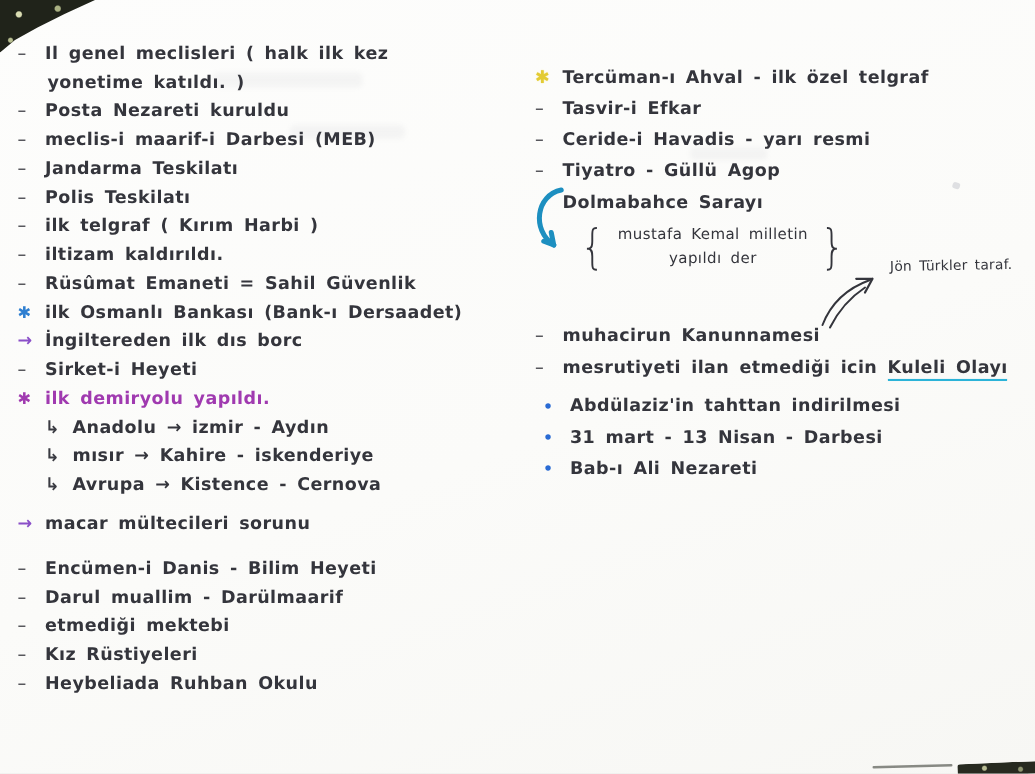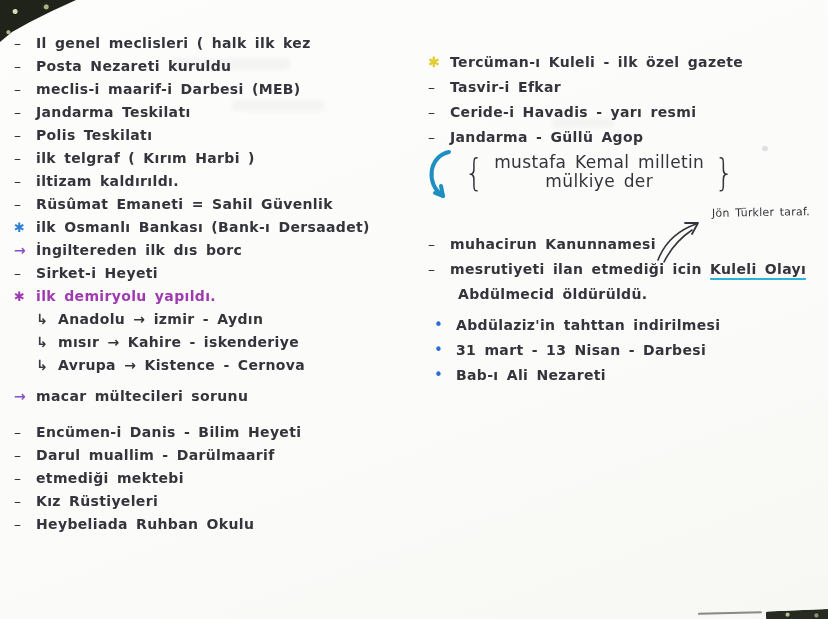--- a/index.html
+++ b/index.html
@@ -48,21 +48,21 @@
   .m.bullet{color:#2a6bd4;font-size:15px;}
   .t{flex:1;font-weight:bold;}
   .purple .t{color:#a03ab0;}
   .cont .t{padding-left:2px;}
   .sub{margin-left:22px;}
   .gap-sm{margin-top:8px;}
   .gap-md{margin-top:13px;}
   .right .row{line-height:25px;}
   .brace-note{display:flex;align-items:center;margin:2px 0 0 34px;}
   .brace{font-size:38px;font-weight:300;line-height:40px;color:#34353c;transform:scaleX(.8);}
-  .brace-lines{margin:0 8px;text-align:center;font-size:17px;letter-spacing:.35px;word-spacing:3px;line-height:19px;}
+  .brace-lines{margin:0 8px;text-align:center;font-size:12px;letter-spacing:.35px;word-spacing:3px;line-height:19px;}
   .underlined{border-bottom:2.5px solid #2bb3d8;padding-bottom:1px;border-radius:1px;}
   .heading-row{margin:30px 0 8px 56px;}
   .heading-hl{
     display:inline-block;padding:2px 10px 3px 6px;font-size:15px;letter-spacing:.5px;word-spacing:4px;
     background:linear-gradient(100deg,rgba(244,238,138,.95) 0%,rgba(246,241,150,.75) 70%,rgba(246,241,150,.35) 100%);
     border-radius:4px;transform:rotate(-.6deg);
   }
   .annotation{
     position:absolute;left:712px;top:206px;font-size:11px;letter-spacing:.2px;word-spacing:2px;color:#34353c;
     transform:rotate(-1deg);
@@ -82,20 +82,24 @@
   <div class="bleed" style="left:170px;top:58px;width:120px;height:12px;"></div>
   <div class="bleed" style="left:232px;top:100px;width:92px;height:11px;"></div>
   <div class="bleed" style="left:552px;top:118px;width:62px;height:10px;"></div>
   <div class="speck" style="left:762px;top:146px;width:6px;height:5px;transform:rotate(20deg);"></div>
 
   <div class="col left" style="left:14px;top:32px;width:408px;">
     <div class="row">
         <span class="m">–</span>
         <span class="t">Il genel meclisleri ( halk ilk kez</span>
       </div>
+    <div class="row cont">
+        <span class="m"></span>
+        <span class="t">yonetime katıldı. )</span>
+      </div>
     <div class="row">
         <span class="m">–</span>
         <span class="t">Posta Nezareti kuruldu</span>
       </div>
     <div class="row">
         <span class="m">–</span>
         <span class="t">meclis-i maarif-i Darbesi (MEB)</span>
       </div>
     <div class="row">
         <span class="m">–</span>
@@ -167,55 +171,55 @@
       </div>
     <div class="row">
         <span class="m">–</span>
         <span class="t">Heybeliada Ruhban Okulu</span>
       </div>
   </div>
 
   <div class="col right" style="left:428px;top:50px;width:396px;">
     <div class="row">
         <span class="m star-yellow">✱</span>
-        <span class="t">Tercüman-ı Kuleli - ilk özel gazete</span>
+        <span class="t">Tercüman-ı Ahval - ilk özel telgraf</span>
       </div>
     <div class="row">
         <span class="m">–</span>
         <span class="t">Tasvir-i Efkar</span>
       </div>
     <div class="row">
         <span class="m">–</span>
         <span class="t">Ceride-i Havadis - yarı resmi</span>
       </div>
     <div class="row">
         <span class="m">–</span>
-        <span class="t">Jandarma - Güllü Agop</span>
+        <span class="t">Tiyatro - Güllü Agop</span>
+      </div>
+    <div class="row" style="margin-left:22px;">
+        <span class="t">Dolmabahce Sarayı</span>
       </div>
 
     <div class="brace-note">
       <span class="brace">{</span>
       <div class="brace-lines">
         <div>mustafa Kemal milletin</div>
-        <div>mülkiye der</div>
+        <div>yapıldı der</div>
       </div>
       <span class="brace">}</span>
     </div>
 
     <div class="row" style="margin-top:40px;">
         <span class="m">–</span>
         <span class="t">muhacirun Kanunnamesi</span>
       </div>
     <div class="row">
       <span class="m">–</span>
       <span class="t"><span>mesrutiyeti ilan etmediği icin</span>&nbsp;<span class="underlined">Kuleli Olayı</span></span>
     </div>
-    <div class="row" style="margin-left:30px;">
-        <span class="t">Abdülmecid öldürüldü.</span>
-      </div>
 
 
     <div class="row" style="margin-top:6px;margin-left:6px;">
         <span class="m bullet">•</span>
         <span class="t">Abdülaziz'in tahttan indirilmesi</span>
       </div>
     <div class="row" style="margin-left:6px;">
         <span class="m bullet">•</span>
         <span class="t">31 mart - 13 Nisan - Darbesi</span>
       </div>

